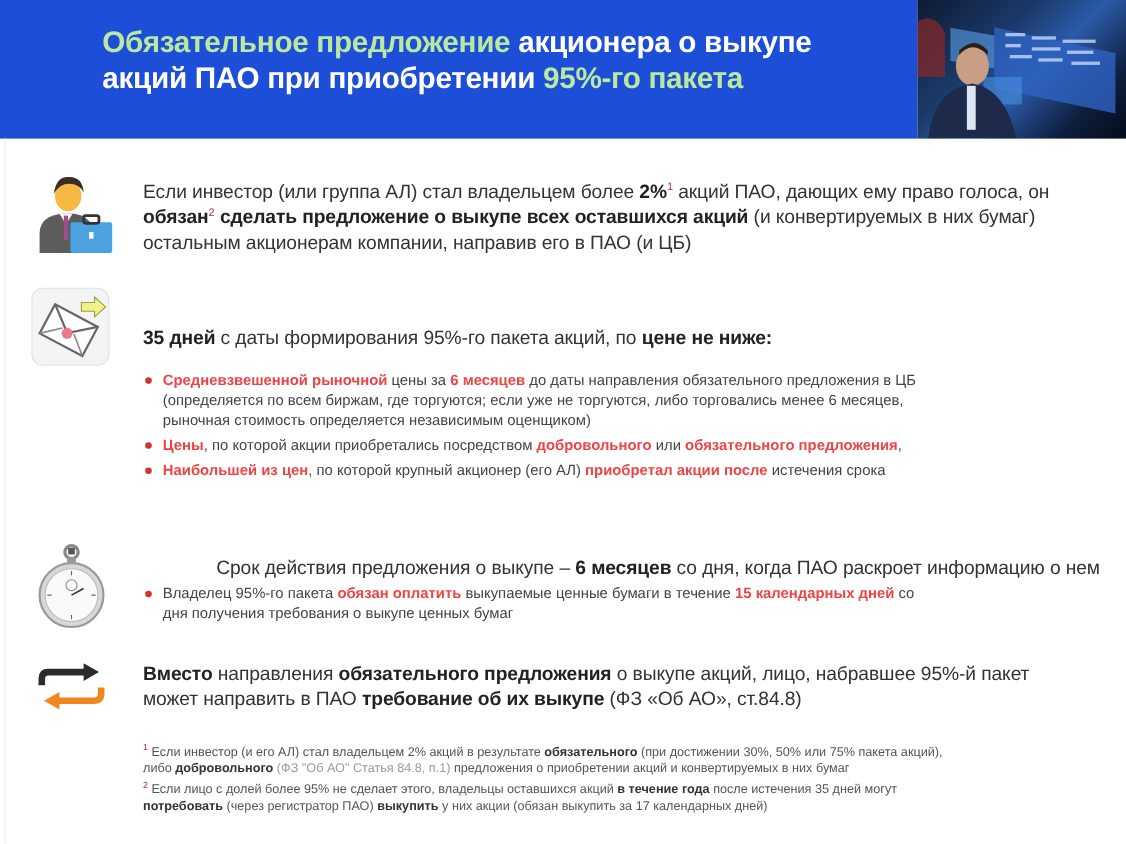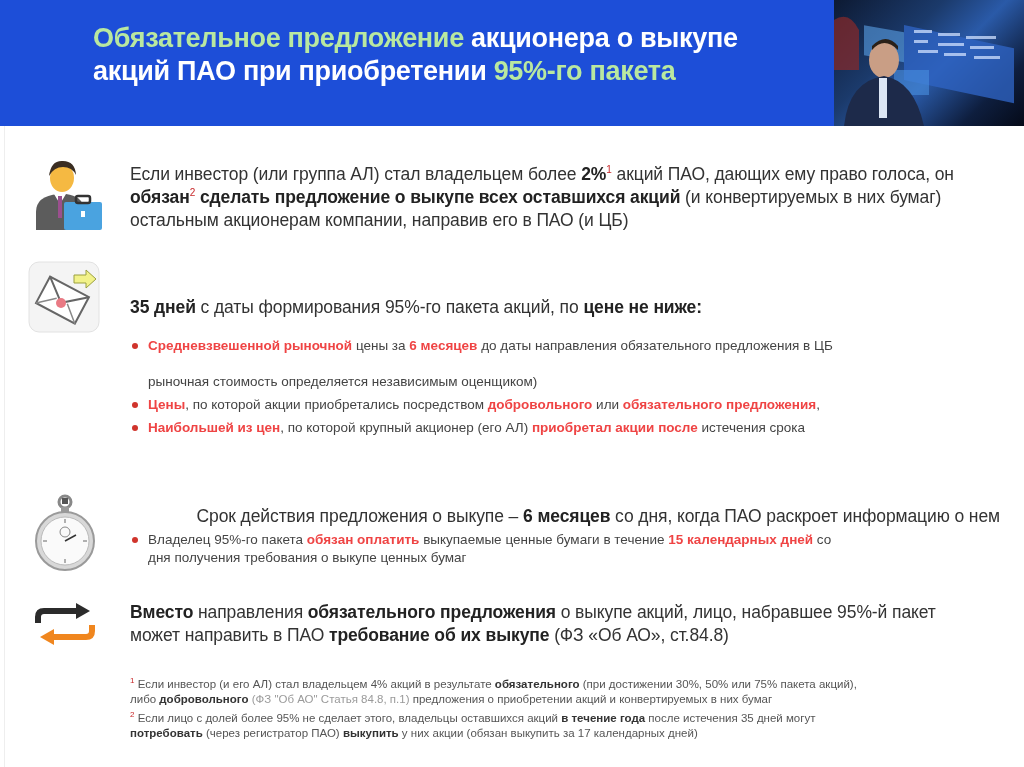--- a/index.html
+++ b/index.html
@@ -95,21 +95,21 @@
 </div>
 <div class="para" style="top:273px;width:870px;">
   <br>
   <b>35 дней</b><span> с даты формирования 95%-го пакета акций, по </span><b>цене не ниже:</b>
 </div>
 
 <div class="bullets" style="top:337px;width:800px;">
   <div class="bullet">
     <span class="dot"></span>
     <b>Средневзвешенной рыночной</b><span> цены за </span><b>6 месяцев</b><span> до даты направления обязательного предложения в ЦБ</span><br>
-    <br>
+    <span>(определяется по всем биржам, где торгуются; если уже не торгуются, либо торговались менее 6 месяцев,</span><br>
     <span>рыночная стоимость определяется независимым оценщиком)</span>
   </div>
   <div class="bullet">
     <span class="dot"></span>
     <b>Цены</b><span>, по которой акции приобретались посредством </span><b>добровольного</b><span> или </span><b>обязательного предложения</b><span>,</span><br>
   </div>
   <div class="bullet">
     <span class="dot"></span>
     <b>Наибольшей из цен</b><span>, по которой крупный акционер (его АЛ) </span><b>приобретал акции после</b><span> истечения срока</span><br>
   </div>
@@ -151,20 +151,20 @@
     <path d="M20 26 l-14 8 l14 8z" fill="#f0861e"></path>
   </svg>
 </div>
 <div class="para" style="top:601px;width:870px;">
   <b>Вместо</b><span> направления </span><b>обязательного предложения</b><span> о выкупе акций, лицо, набравшее 95%-й пакет</span><br>
   <span>может направить в ПАО </span><b>требование об их выкупе</b><span> (ФЗ «Об АО», ст.84.8)</span>
 </div>
 
 <div class="notes">
   <div class="note">
-    <sup>1</sup><span> Если инвестор (и его АЛ) стал владельцем 4% акций в результате </span><b>обязательного</b><span> (при достижении 30%, 50% или 75% пакета акций),</span><br>
+    <sup>1</sup><span> Если инвестор (и его АЛ) стал владельцем 2% акций в результате </span><b>обязательного</b><span> (при достижении 30%, 50% или 75% пакета акций),</span><br>
     <span>либо </span><b>добровольного</b><span class="muted"> (ФЗ "Об АО" Статья 84.8, п.1)</span><span> предложения о приобретении акций и конвертируемых в них бумаг</span>
   </div>
   <div class="note">
     <sup>2</sup><span> Если лицо с долей более 95% не сделает этого, владельцы оставшихся акций </span><b>в течение года</b><span> после истечения 35 дней могут</span><br>
     <b>потребовать</b><span> (через регистратор ПАО) </span><b>выкупить</b><span> у них акции (обязан выкупить за 17 календарных дней)</span>
   </div>
 </div>
 
 </body></html>

